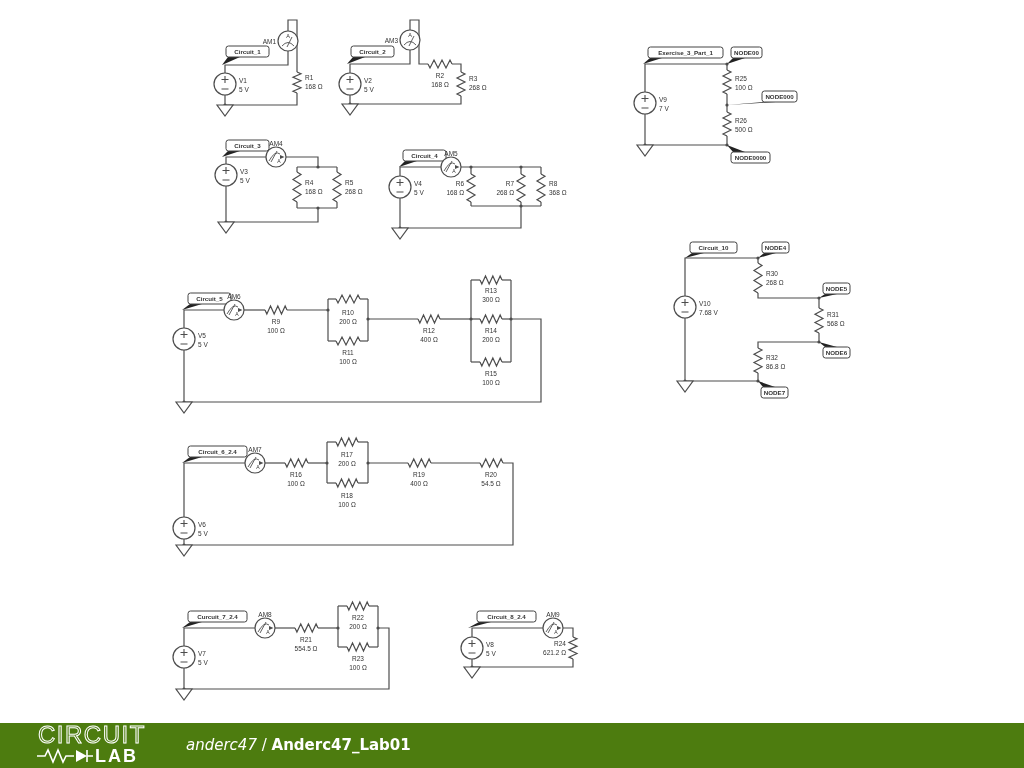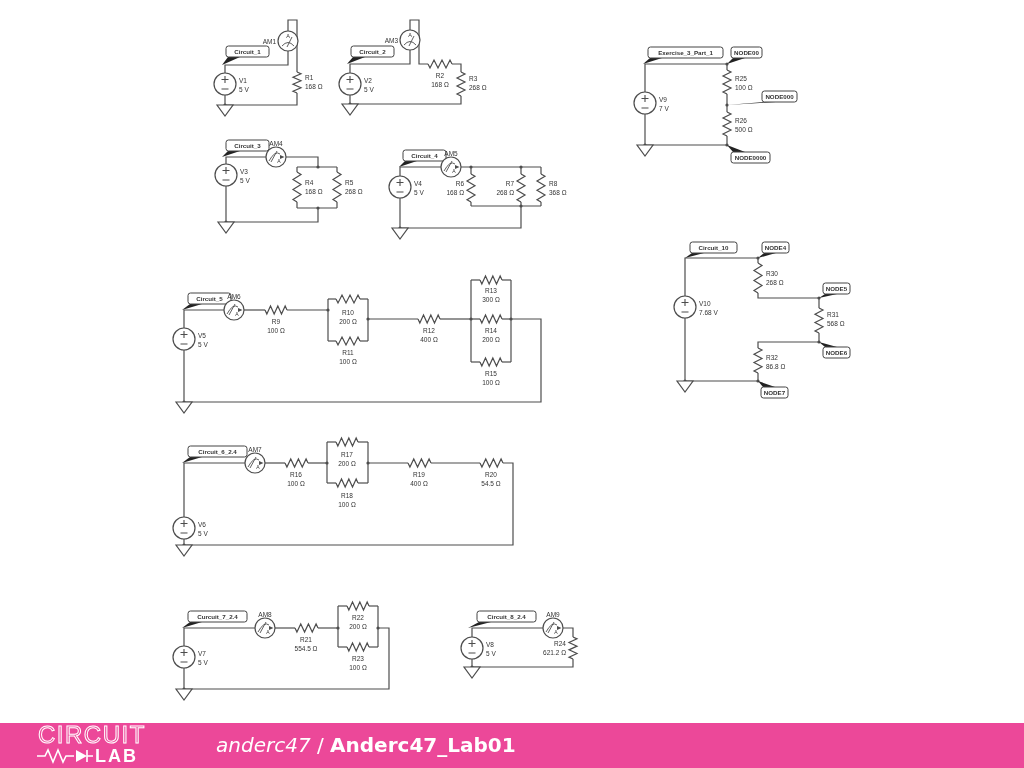--- a/index.html
+++ b/index.html
@@ -1,29 +1,29 @@
 <!DOCTYPE html>
 <html><head>
 <meta charset="utf-8">
 <style>
   html,body{margin:0;padding:0;}
   body{width:1024px;height:768px;background:#ffffff;position:relative;overflow:hidden;
        font-family:"Liberation Sans",sans-serif;}
   #schematic{position:absolute;top:0;left:0;}
   #schematic text{font-family:"Liberation Sans",sans-serif;}
-  .footer{position:absolute;left:0;top:723px;width:1024px;height:45px;background:#ec4899;
+  .footer{position:absolute;left:0;top:723px;width:1024px;height:45px;background:#4d7c0f;
           display:flex;align-items:center;}
   .logo{margin-left:36px;flex:0 0 auto;}
   .logo-word{fill:none;stroke:#ffffff;stroke-width:1;font-size:24px;letter-spacing:1.5px;
              font-family:"Liberation Sans",sans-serif;}
   .logo-lab{fill:#ffffff;font-weight:bold;font-size:18px;letter-spacing:2px;
             font-family:"Liberation Sans",sans-serif;}
   .logo-art{stroke:#ffffff;stroke-width:1.6;fill:none;}
-  .footer-text{margin-left:30px;color:#ffffff;font-family:"DejaVu Sans",sans-serif;
-               font-size:20px;line-height:17px;}
+  .footer-text{color:#ffffff;font-family:"DejaVu Sans",sans-serif;
+               font-size:15px;line-height:17px;}
   .author{font-style:italic;}
   .title{font-weight:bold;}
 </style>
 </head>
 <body>
 
 <svg id="schematic" width="1024" height="723" viewBox="0 0 1024 723">
     <polyline points="225,73 225,65 288,65 288,51" fill="none" stroke="#4d4d4d" stroke-width="1.2"></polyline>
     <polyline points="288,31 288,20 297,20 297,72" fill="none" stroke="#4d4d4d" stroke-width="1.2"></polyline>
     <polyline points="297,93 297,105 225,105" fill="none" stroke="#4d4d4d" stroke-width="1.2"></polyline>

